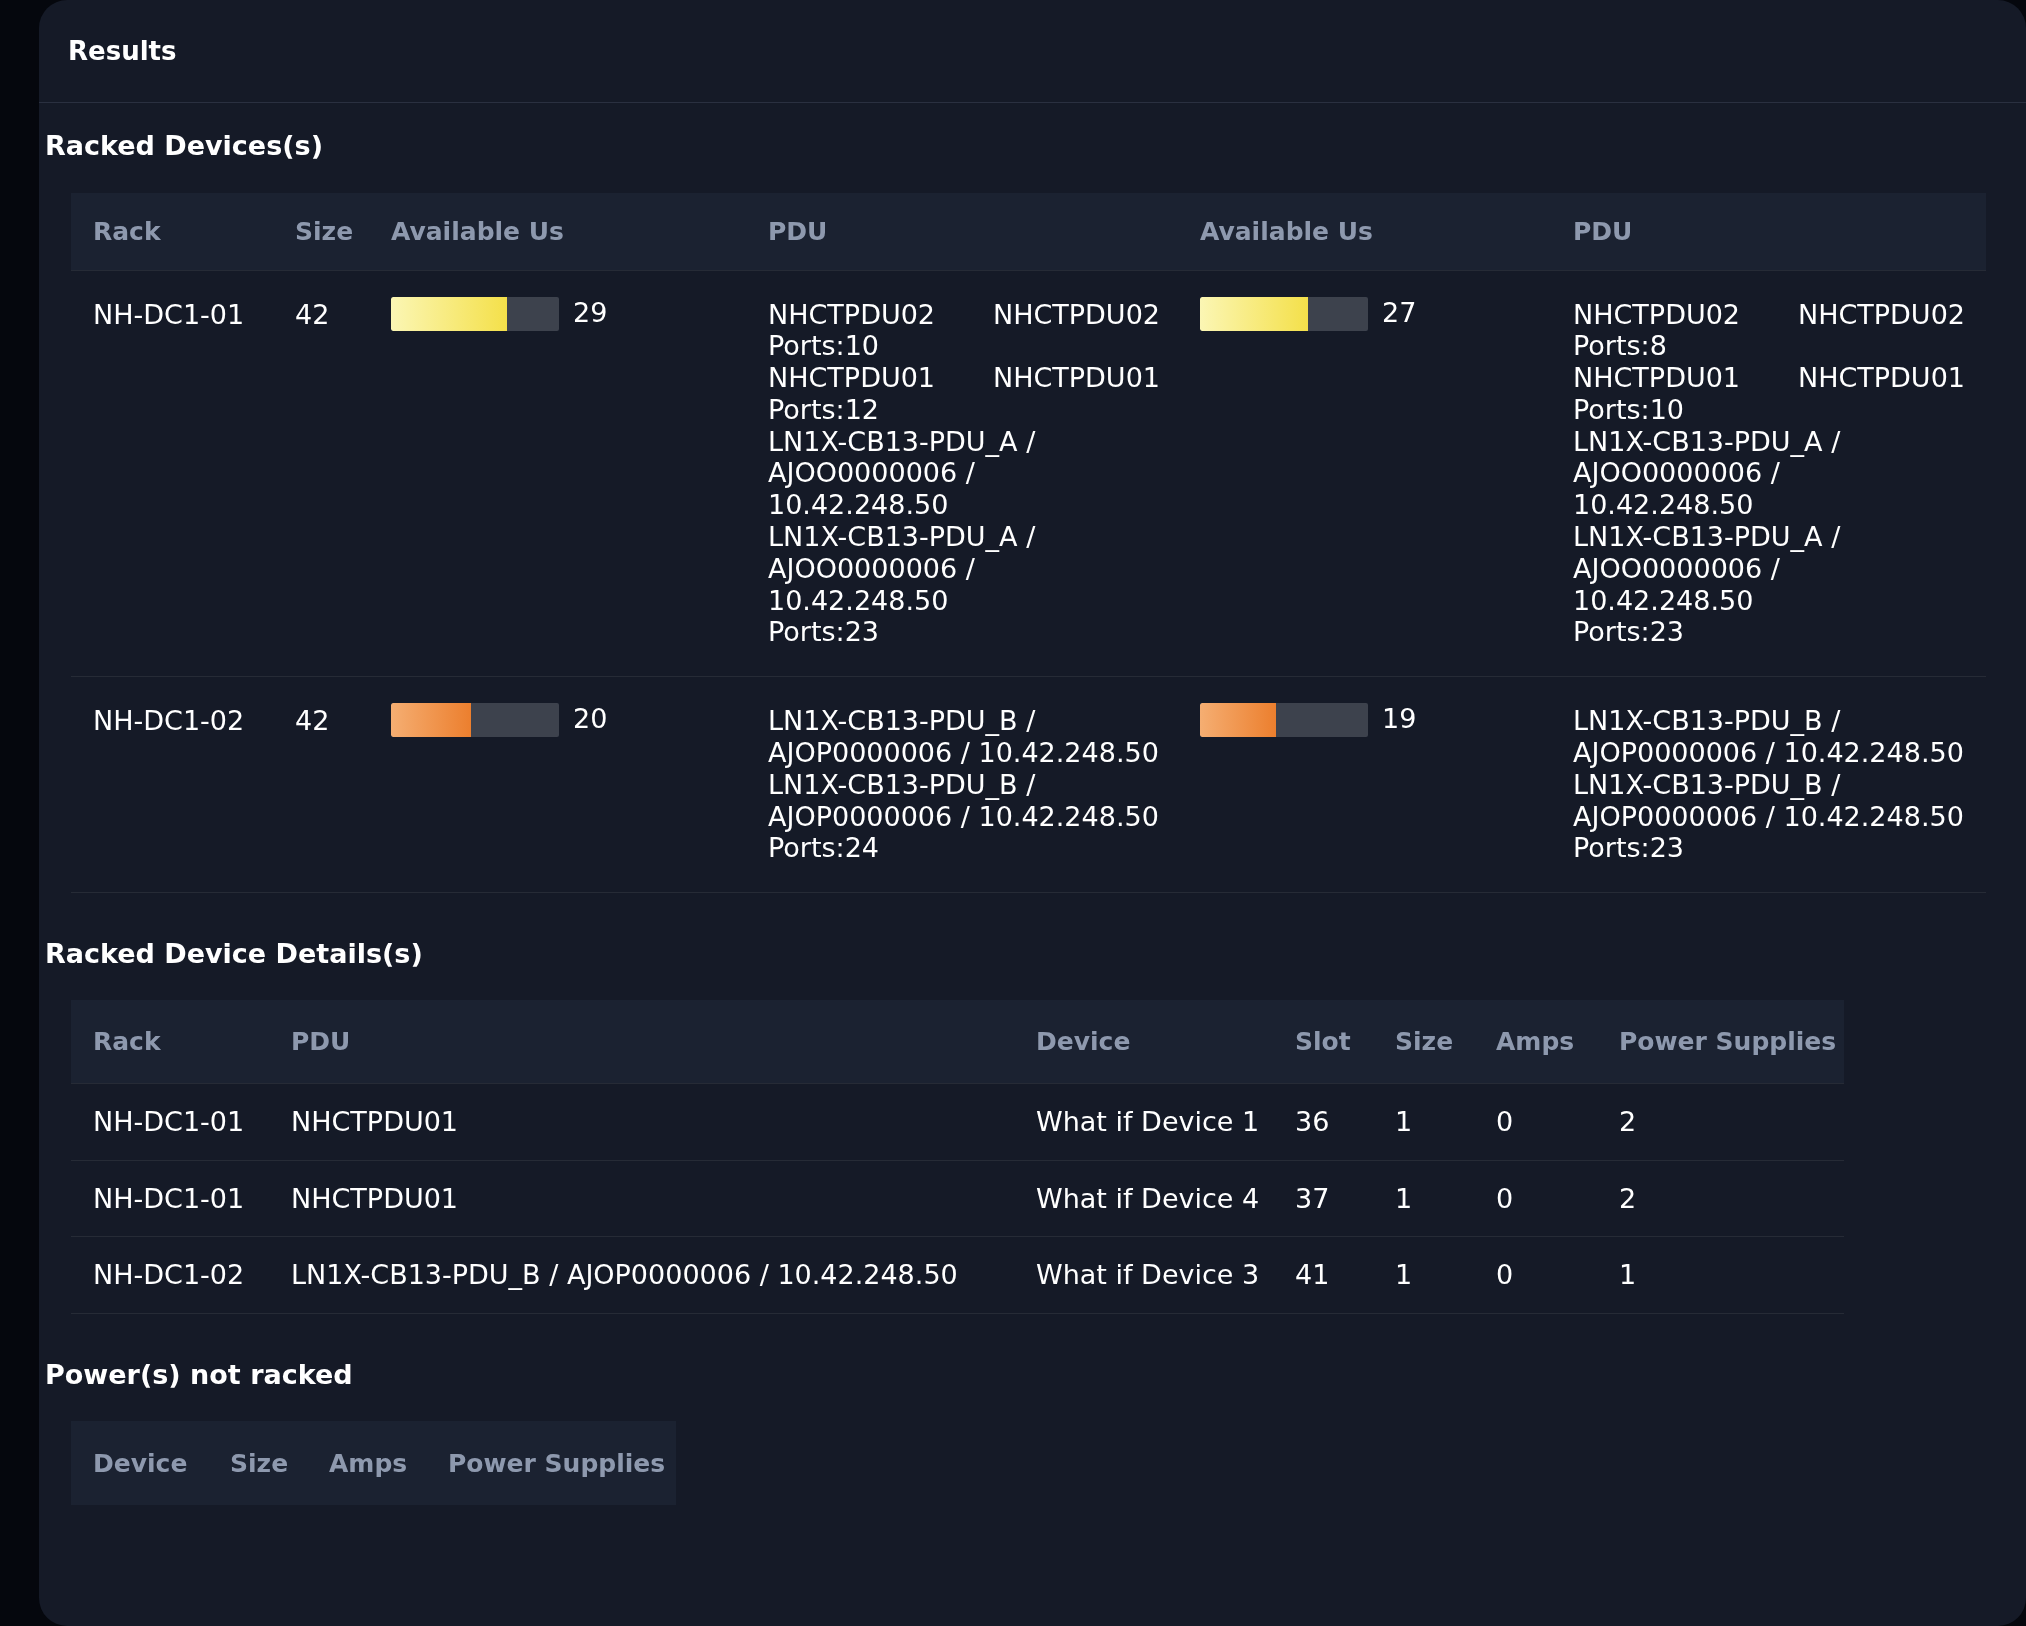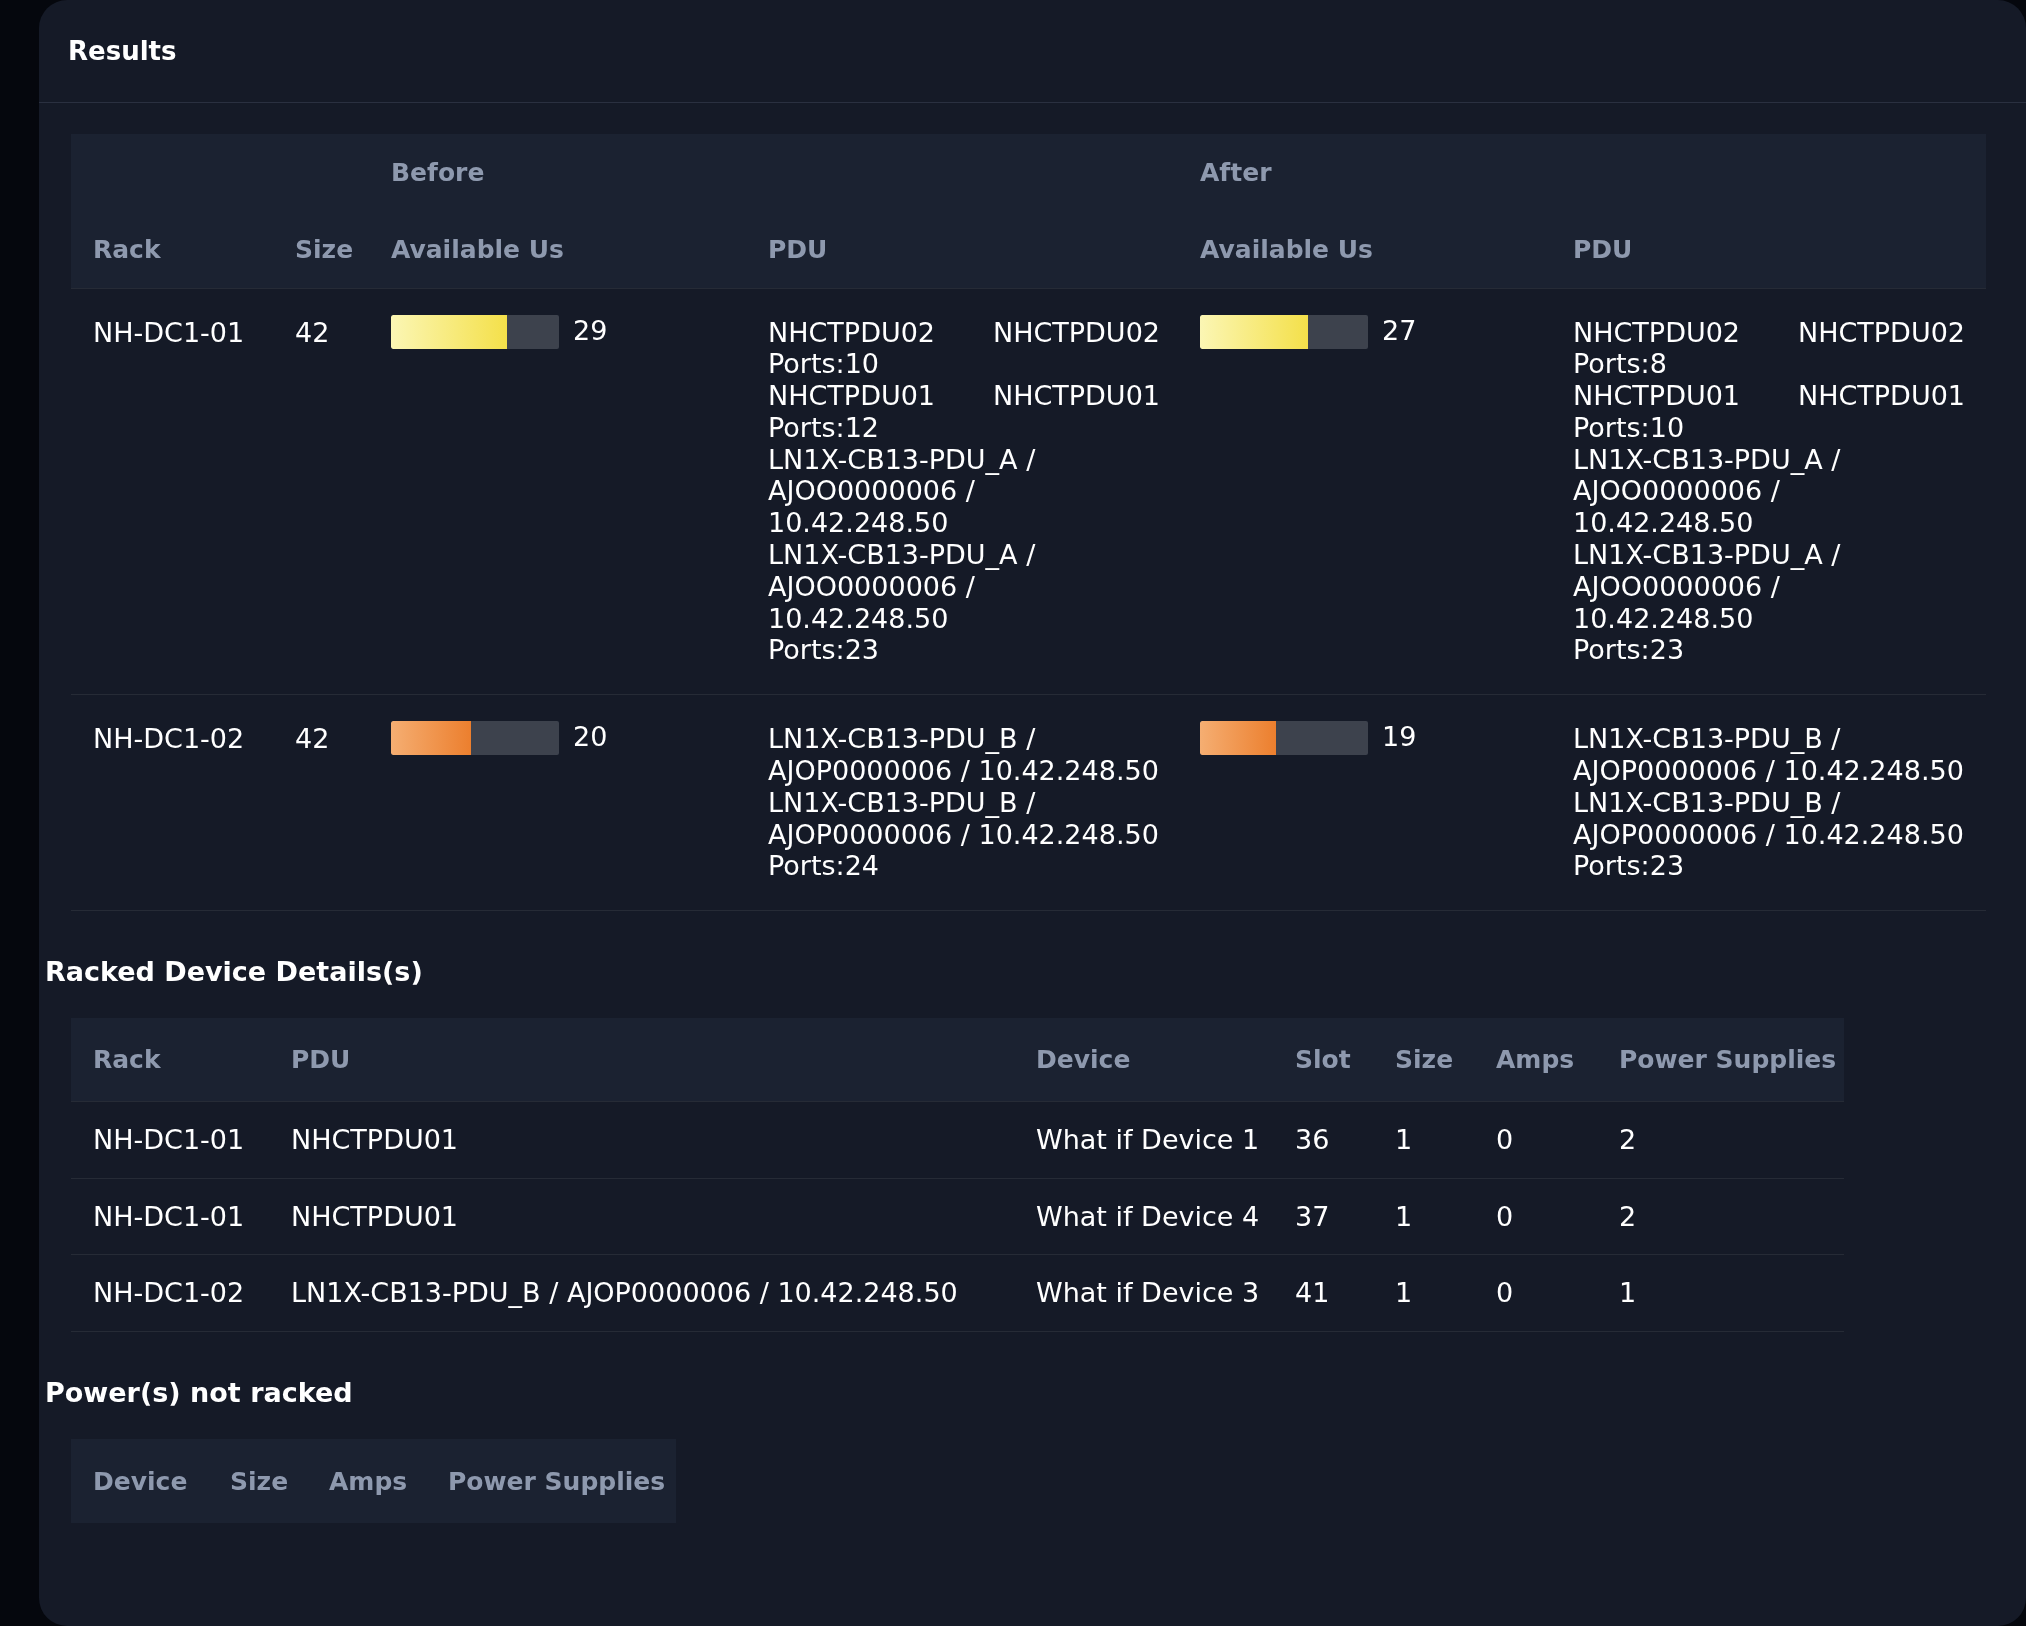--- a/index.html
+++ b/index.html
@@ -79,37 +79,33 @@
 <div class="left-gutter"></div>
 
 <div class="panel">
 
   <div class="results-header">
     <span>Results</span>
   </div>
 
   <div class="content">
 
+    <h2 class="section-title first">Racked Devices(s)</h2>
 
     <table id="racked-devices-table">
       <colgroup>
         <col style="width:200px">
           <col style="width:96px">
         <col style="width:377px">
           <col style="width:432px">
         <col style="width:373px">
           <col style="width:437px">
       </colgroup>
       <thead>
         <tr>
-          <th class="first" colspan="2"></th>
-          <th colspan="2">Before</th>
-          <th colspan="2">After</th>
-        </tr>
-        <tr>
           <th class="first">Rack</th>
           <th>Size</th>
           <th>Available Us</th>
           <th>PDU</th>
           <th>Available Us</th>
           <th>PDU</th>
         </tr>
       </thead>
       <tbody id="rd-body">
           <tr>

